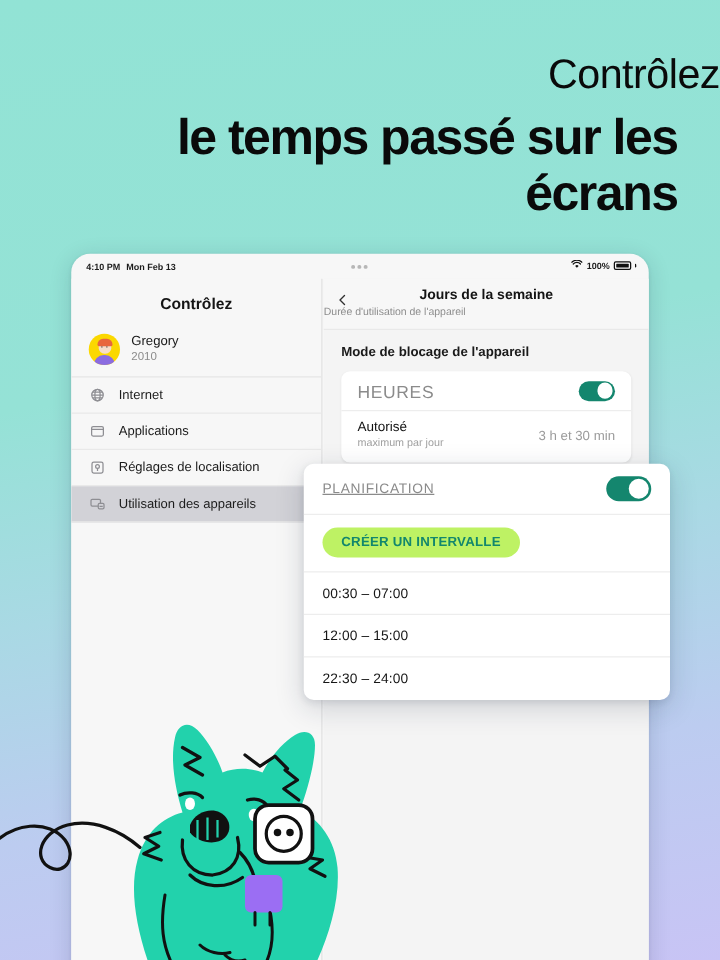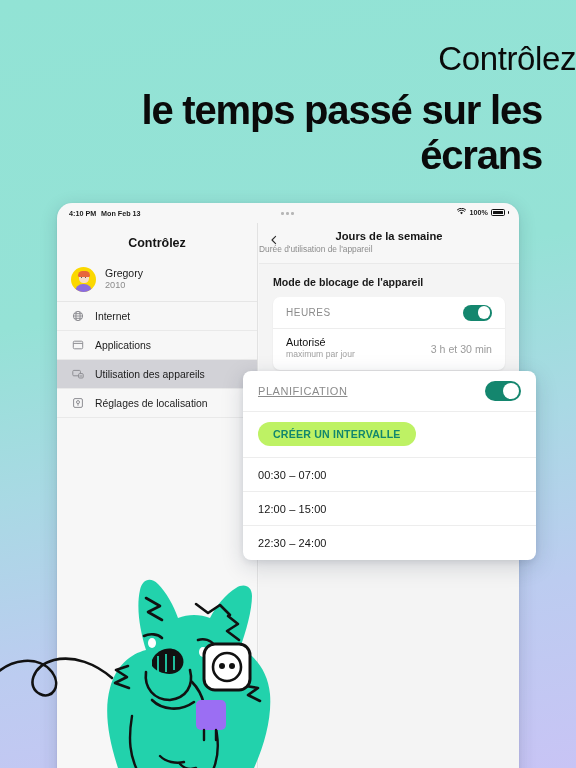--- a/index.html
+++ b/index.html
@@ -69,21 +69,21 @@
   .pane-title { text-align:center; font-size:11.2px; font-weight:700; color:#141414; padding-top:7px; }
   .pane-sub { font-size:8.4px; color:#8d8d8d; padding-top:2px; }
 
   .sect-title { font-size:10.6px; font-weight:700; color:#1a1a1a; padding:12px 0 0 14px; }
 
   .card { margin:9px 14px 0 14px; background:#fff; border-radius:7px;
     box-shadow:0 1px 2px rgba(0,0,0,.07); overflow:hidden; }
   .row { display:flex; align-items:center; justify-content:space-between;
     padding:0 13px; height:32px; border-bottom:1px solid #ededed; }
   .row:last-child{ border-bottom:none; }
-  .row-cap { font-size:10px; letter-spacing:.5px; color:#8b8b8b; text-transform:uppercase; }
+  .row-cap { font-size:14px; letter-spacing:.5px; color:#8b8b8b; text-transform:uppercase; }
   .row2 { display:flex; align-items:center; justify-content:space-between; padding:7px 13px 9px; }
   .r2-main { font-size:10.8px; color:#111; line-height:1.25; }
   .r2-sub { font-size:8.6px; color:#a0a0a0; line-height:1.35; }
   .r2-val { font-size:10.6px; color:#9b9b9b; }
 
   .toggle { width:29px; height:16px; border-radius:9px; background:#14866e; position:relative; flex:none; }
   .toggle .knob { position:absolute; right:1.6px; top:1.6px; width:12.8px; height:12.8px;
     border-radius:50%; background:#fff; }
 
   
@@ -169,40 +169,40 @@
     <div class="nav-item">
       <span class="nav-ico">
         <svg viewBox="0 0 12 12" fill="none" stroke="#8e8e93" stroke-width="1">
             <rect x="1.3" y="2.2" width="9.4" height="7.6" rx="1.2"></rect>
             <path d="M1.3 4.4h9.4"></path>
           </svg>
       </span>
       <span>Applications</span>
     </div>
 
+    <div class="nav-item">
+      <span class="nav-ico">
+        <svg viewBox="0 0 12 12" fill="none" stroke="#8e8e93" stroke-width="1">
+            <rect x="1.6" y="1.6" width="8.8" height="8.8" rx="1.4"></rect>
+            <circle cx="6" cy="5.1" r="1.5"></circle>
+            <path d="M6 6.6v2.1"></path>
+          </svg>
+      </span>
+      <span>Réglages de localisation</span>
+    </div>
+
     <div class="nav-item active">
       <span class="nav-ico">
         <svg viewBox="0 0 12 12" fill="none" stroke="#8e8e93" stroke-width="1">
             <rect x="0.8" y="2.4" width="7.6" height="5.4" rx="1"></rect>
             <rect x="6.6" y="5.6" width="4.6" height="4.4" rx="1" fill="#d2d2d7"></rect>
             <path d="M7.6 8h2.6"></path>
           </svg>
       </span>
       <span>Utilisation des appareils</span>
-    </div>
-
-    <div class="nav-item">
-      <span class="nav-ico">
-        <svg viewBox="0 0 12 12" fill="none" stroke="#8e8e93" stroke-width="1">
-            <rect x="1.6" y="1.6" width="8.8" height="8.8" rx="1.4"></rect>
-            <circle cx="6" cy="5.1" r="1.5"></circle>
-            <path d="M6 6.6v2.1"></path>
-          </svg>
-      </span>
-      <span>Réglages de localisation</span>
     </div>
   </div>
 
   <div class="pane">
     <div class="pane-head">
       <span class="back-chev">
         <svg viewBox="0 0 10 10" fill="none" stroke="#303030" stroke-width="1.1" stroke-linecap="round" stroke-linejoin="round">
             <path d="M6.6 1.4 3 5l3.6 3.6"></path>
           </svg>
       </span>

